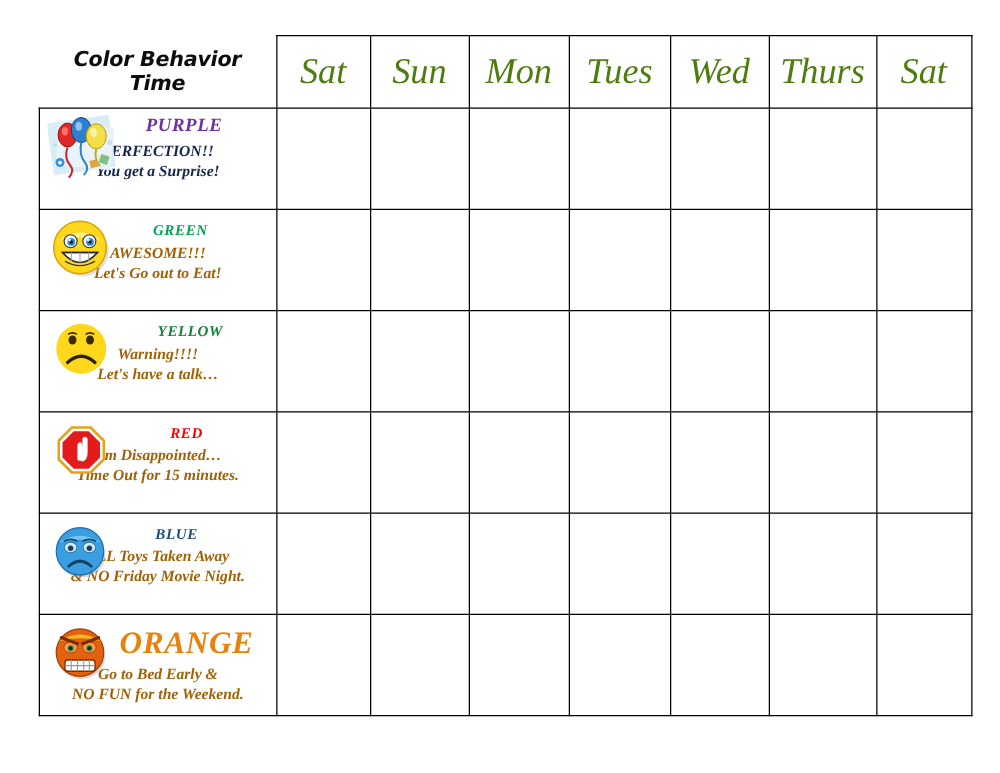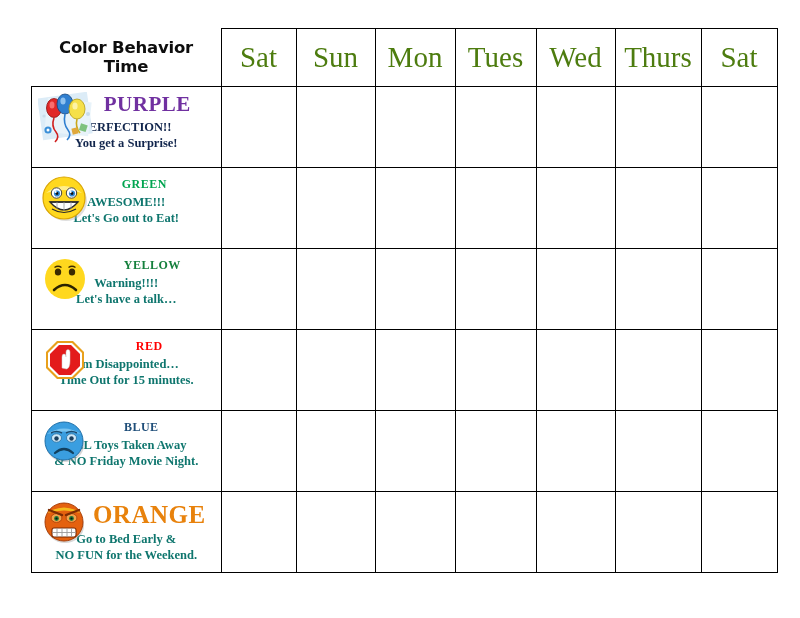--- a/index.html
+++ b/index.html
@@ -12,20 +12,21 @@
     height: 618px;
     font-family: "Liberation Serif", serif;
     overflow: hidden;
   }
 
   .page {
     position: relative;
     width: 800px;
     height: 618px;
     background: #ffffff;
+    font-style: italic;
   }
 
   table.chart {
     position: absolute;
     left: 31px;
     top: 28px;
     border-collapse: collapse;
     table-layout: fixed;
   }
 
@@ -90,27 +91,27 @@
     padding-top: 9px;
     padding-left: 42px;
     letter-spacing: 0.5px;
   }
   .sub1, .sub2 {
     display: block;
     font-family: "Liberation Serif", serif;
     font-weight: bold;
     font-size: 12.5px;
     line-height: 1.28;
-    color: #0f766e;
+    color: #a16207;
   }
   .sub1 { padding-top: 4px; }
 
   
   .row-purple .sub1, .row-purple .sub2 { color: #12264d; }
-  .row-purple .color-word { padding-top: 6px; font-size: 21px; }
+  .row-purple .color-word { padding-top: 6px; font-size: 15px; }
 
   .row-yellow .color-word { padding-left: 52px; }
   .row-red .color-word { padding-left: 46px; }
   .row-blue .color-word { padding-left: 30px; }
   .row-orange .color-word { padding-left: 46px; font-size: 25px; }
   .row-green .color-word { padding-left: 36px; }
 
   
   td.grid-cell {
     border: 1.6px solid #000000;

